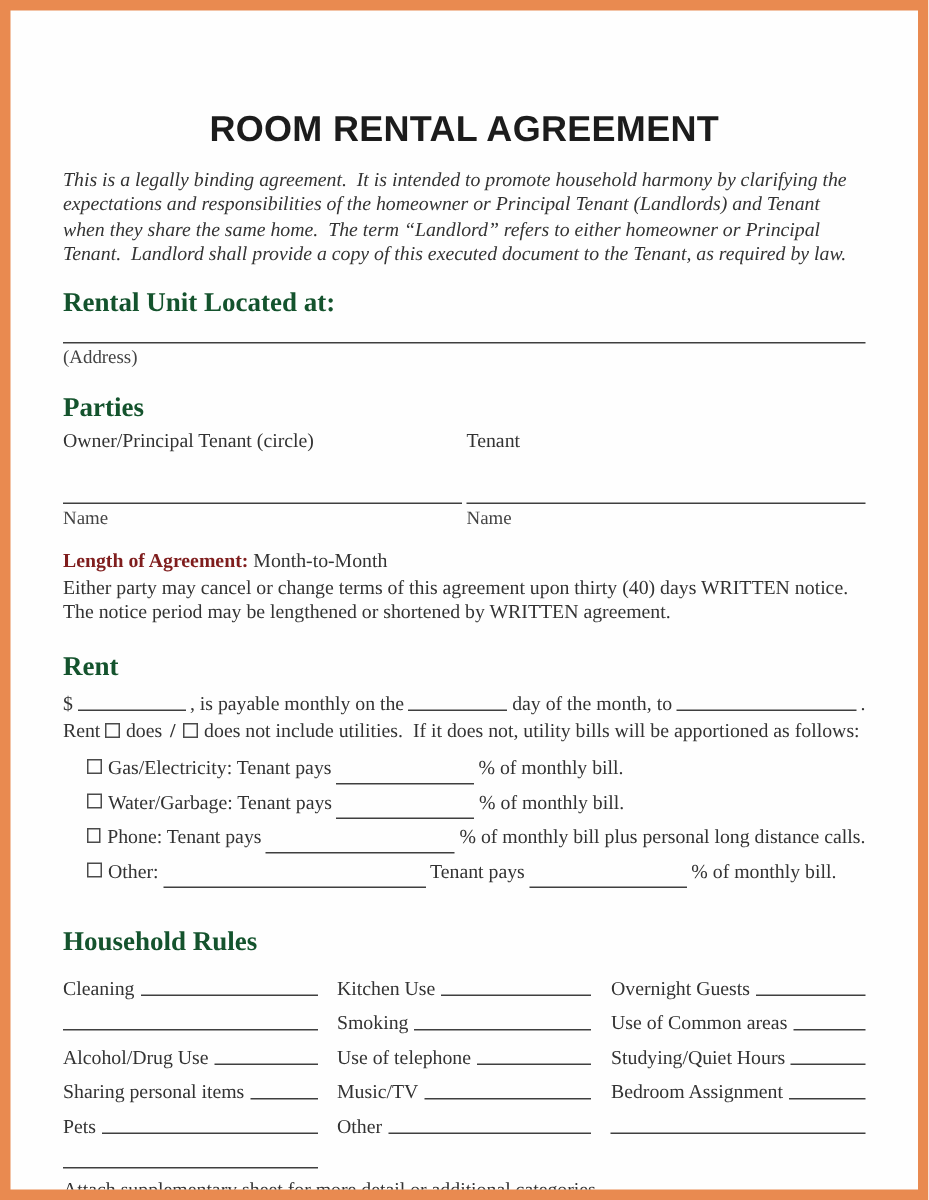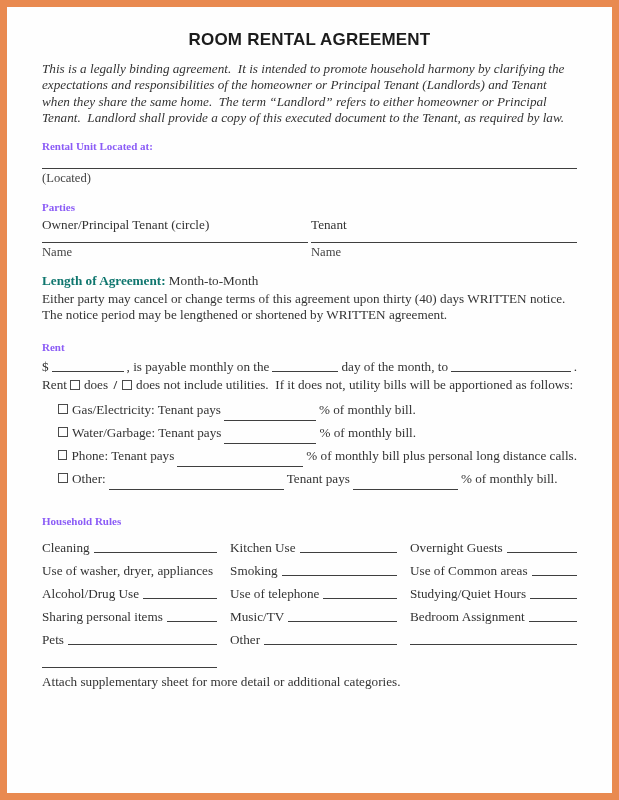--- a/index.html
+++ b/index.html
@@ -16,57 +16,57 @@
   }
   .page {
     position: absolute; inset: 7px;
     background: #fefefe;
     padding: 0 35px;
     color: #333;
     font-size: 13.2px;
     overflow: hidden;
   }
   .doc-title {
-    margin: 23px 0 0;
+    margin: 66px 0 0;
     text-align: center;
     font-family: "Liberation Sans", sans-serif;
     font-weight: bold;
-    font-size: 17px;
+    font-size: 24px;
     letter-spacing: 0.2px;
     color: #1c1c1c;
   }
   .intro {
     margin-top: 11px;
     line-height: 16.4px;
     white-space: pre-wrap;
     font-style: italic;
   }
   .h2 {
     font-weight: bold;
-    font-size: 11px;
-    color: #8b5cf6;
+    font-size: 18px;
+    color: #14532d;
   }
   .hr-line { border-bottom: 1.2px solid #3f3f3f; height: 0; }
   .caption { font-size: 12.6px; color: #444; margin-top: 2px; }
 
   .sec-rental { margin-top: 13px; }
   .address-line { margin-top: 16px; }
 
   .sec-parties { margin-top: 15px; }
   .two-col {
     display: grid;
     grid-template-columns: 1fr 1fr;
     column-gap: 3px;
   }
   .party-labels { margin-top: 4px; }
-  .party-lines { margin-top: 9px; }
+  .party-lines { margin-top: 33px; }
 
   .sec-terms { margin-top: 13px; }
   .length-line { margin-top: 4px; }
-  .length-line .lbl { font-weight: bold; color: #0f766e; }
+  .length-line .lbl { font-weight: bold; color: #7f1d1d; }
   .notice { margin-top: 2px; line-height: 16.4px; }
 
   .sec-rent { margin-top: 17px; }
   .rent-line1 { margin-top: 6px; display: flex; align-items: flex-end; white-space: pre; }
   .blank {
     display: inline-block;
     border-bottom: 1.2px solid #3f3f3f;
     height: 12px;
     margin: 0 3px 2px 3px;
     vertical-align: baseline;
@@ -109,21 +109,21 @@
 <div class="frame" style="background: rgb(233, 138, 80);">
   <div class="page">
 
     <h1 class="doc-title">ROOM RENTAL AGREEMENT</h1>
 
     <p class="intro">This is a legally binding agreement.  It is intended to promote household harmony by clarifying the expectations and responsibilities of the homeowner or Principal Tenant (Landlords) and Tenant when they share the same home.  The term “Landlord” refers to either homeowner or Principal Tenant.  Landlord shall provide a copy of this executed document to the Tenant, as required by law.</p>
 
     <div class="sec-rental">
       <div class="h2">Rental Unit Located at:</div>
       <div class="hr-line address-line"></div>
-      <div class="caption">(Located)</div>
+      <div class="caption">(Address)</div>
     </div>
 
     <div class="sec-parties">
       <div class="h2">Parties</div>
       <div class="two-col party-labels">
         <div>Owner/Principal Tenant (circle)</div>
         <div>Tenant</div>
       </div>
       <div class="two-col party-lines">
         <div>
@@ -179,21 +179,20 @@
         <div class="rule-cell">
             <span class="lbl">Kitchen Use</span>
             <span class="fill"></span>
           </div>
 
         <div class="rule-cell">
             <span class="lbl">Overnight Guests</span>
             <span class="fill"></span>
           </div>
         <div class="rule-cell">
-            <span class="lbl">Use of washer, dryer, appliances</span>
             <span class="fill"></span>
           </div>
 
         <div class="rule-cell">
             <span class="lbl">Smoking</span>
             <span class="fill"></span>
           </div>
         <div class="rule-cell">
             <span class="lbl">Use of Common areas</span>
             <span class="fill"></span>

